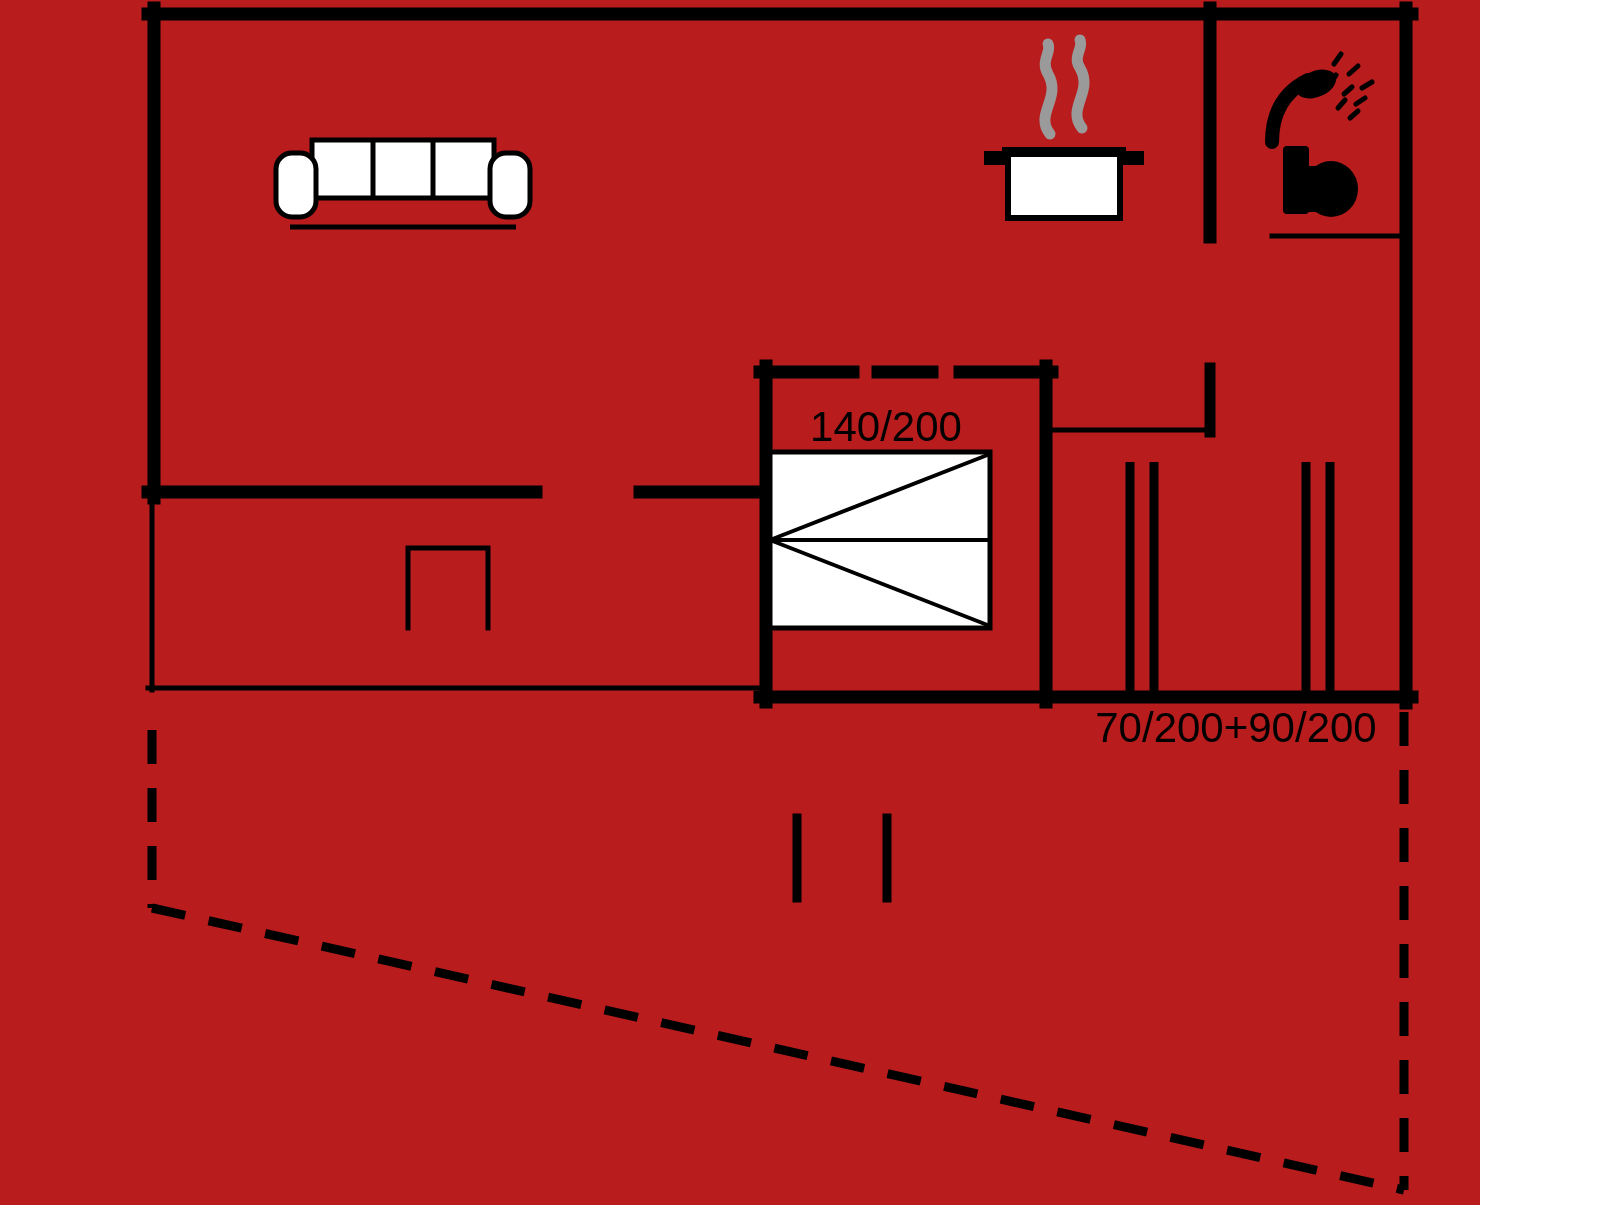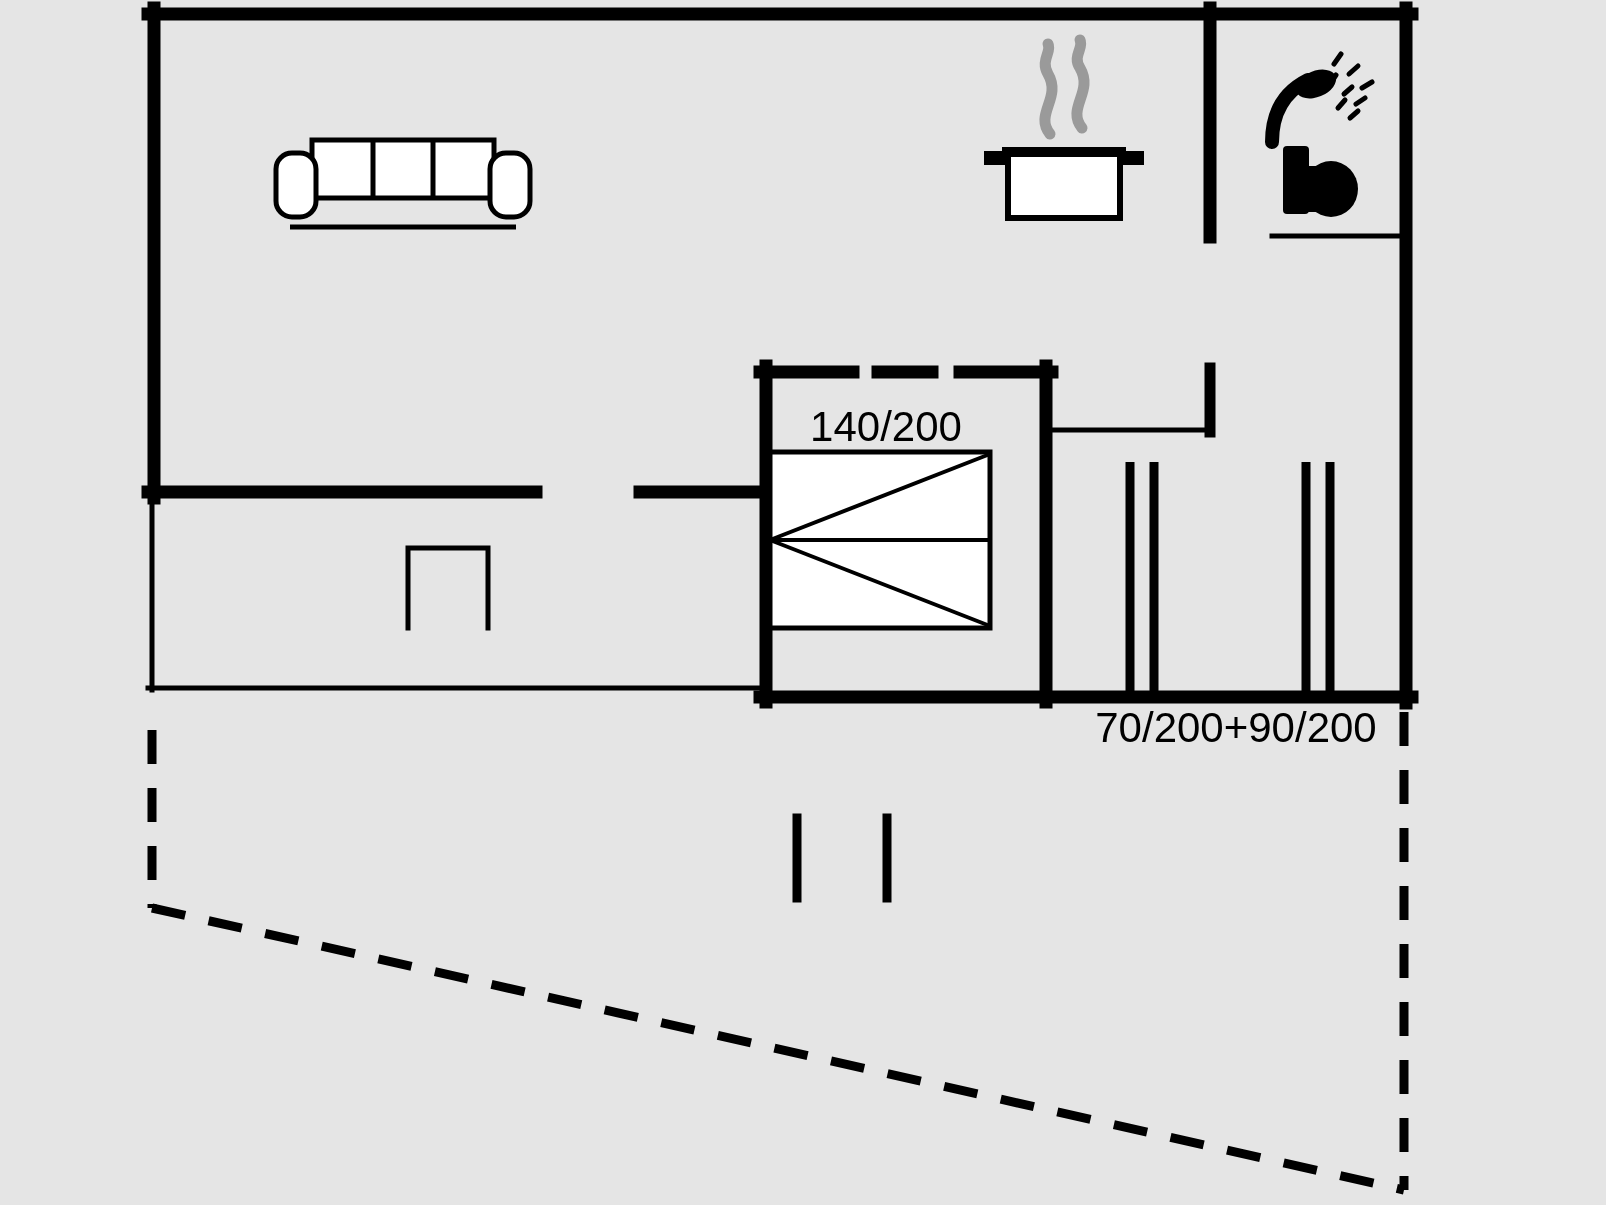--- a/index.html
+++ b/index.html
@@ -1,20 +1,20 @@
 <!DOCTYPE html>
 <html><head>
 <meta charset="utf-8">
 <style>
   html, body { margin: 0; padding: 0; background: #ffffff; }
   .canvas {
     position: relative;
-    width: 1606px;
+    width: 1480px;
     height: 1205px;
-    background: #e5e5e5;
+    background: #b91c1c;
     overflow: hidden;
   }
   svg { display: block; width: 1606px; height: 1205px; }
   text.plan-label {
     font-family: "Liberation Sans", "DejaVu Sans", sans-serif;
     font-size: 42px;
     font-weight: 400;
     stroke: none;
   }
 </style>

